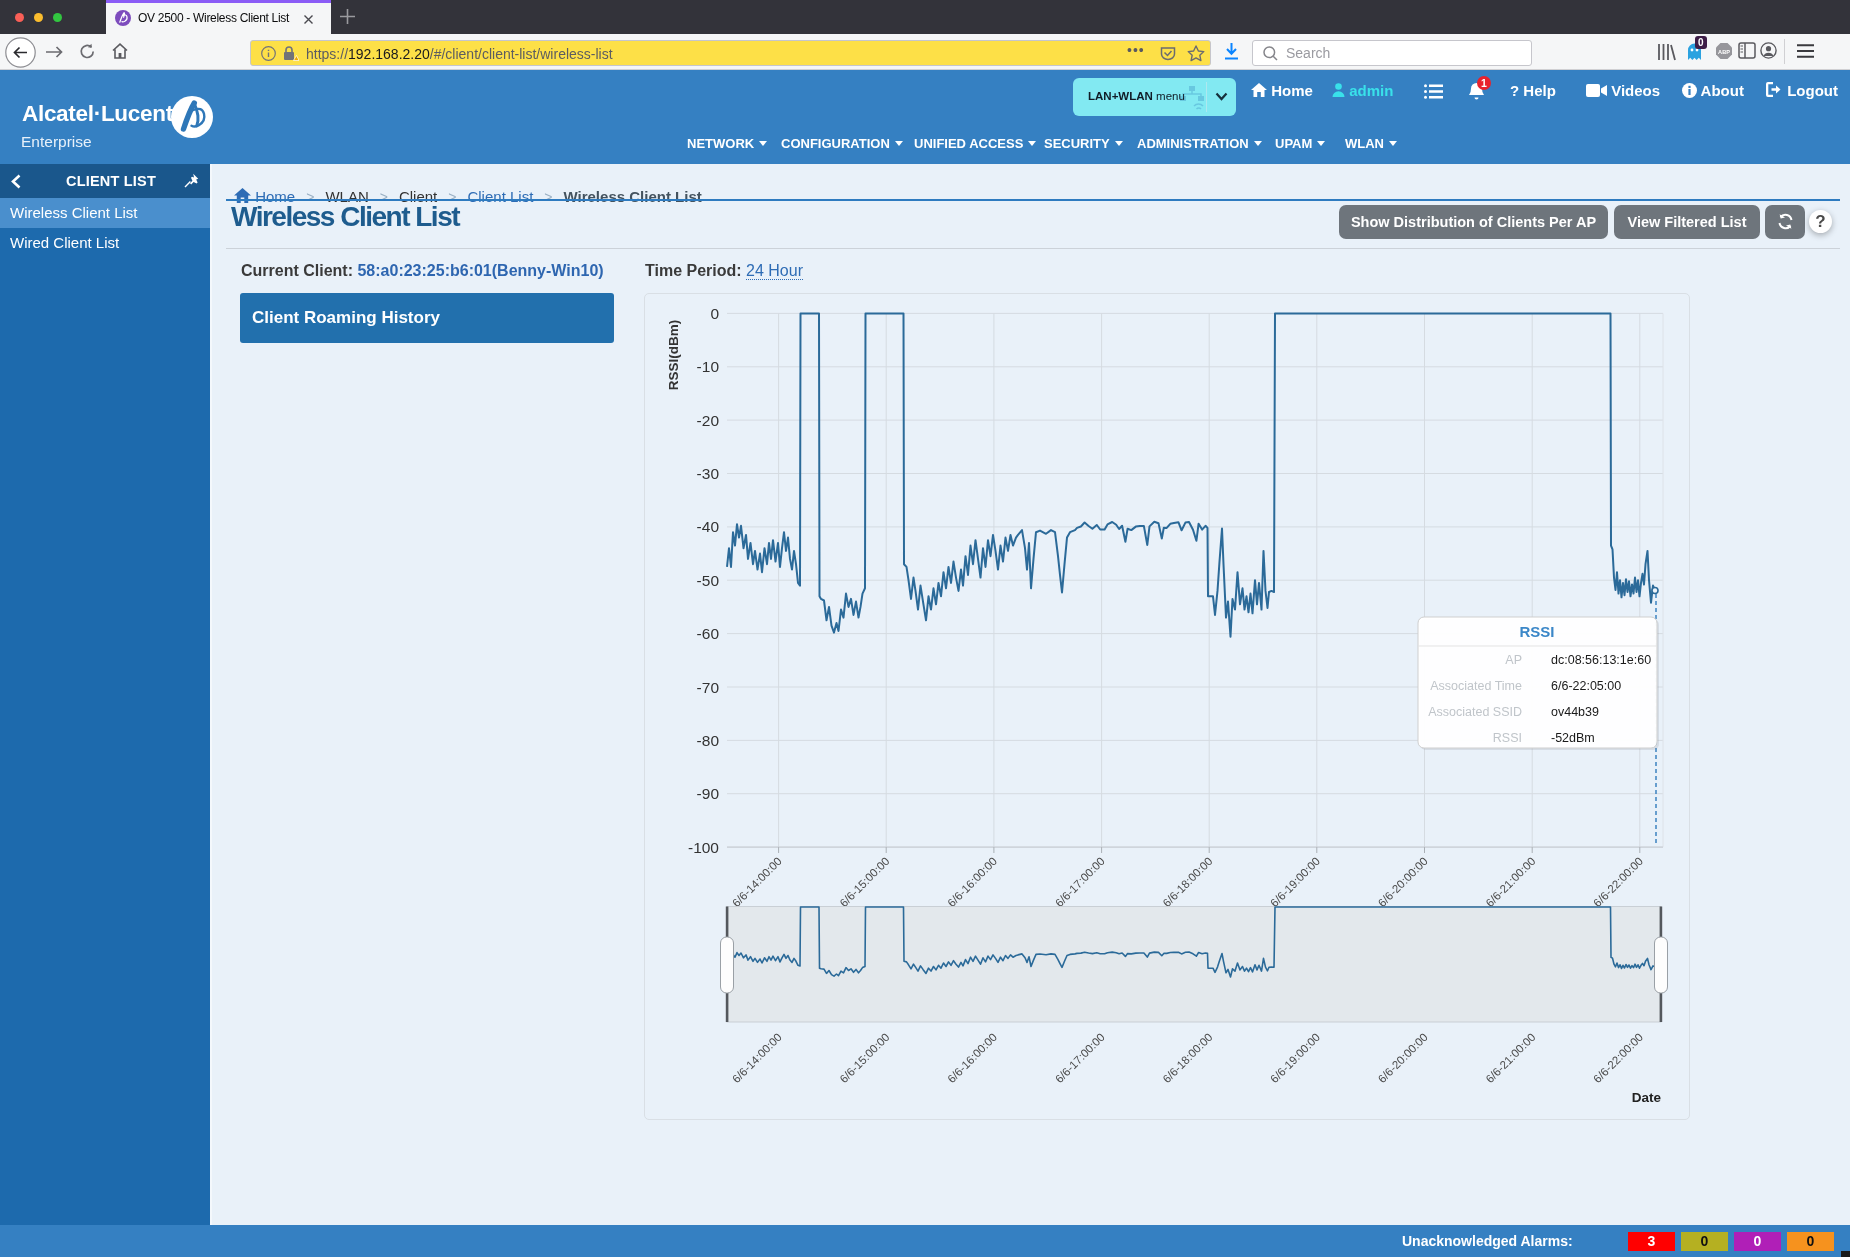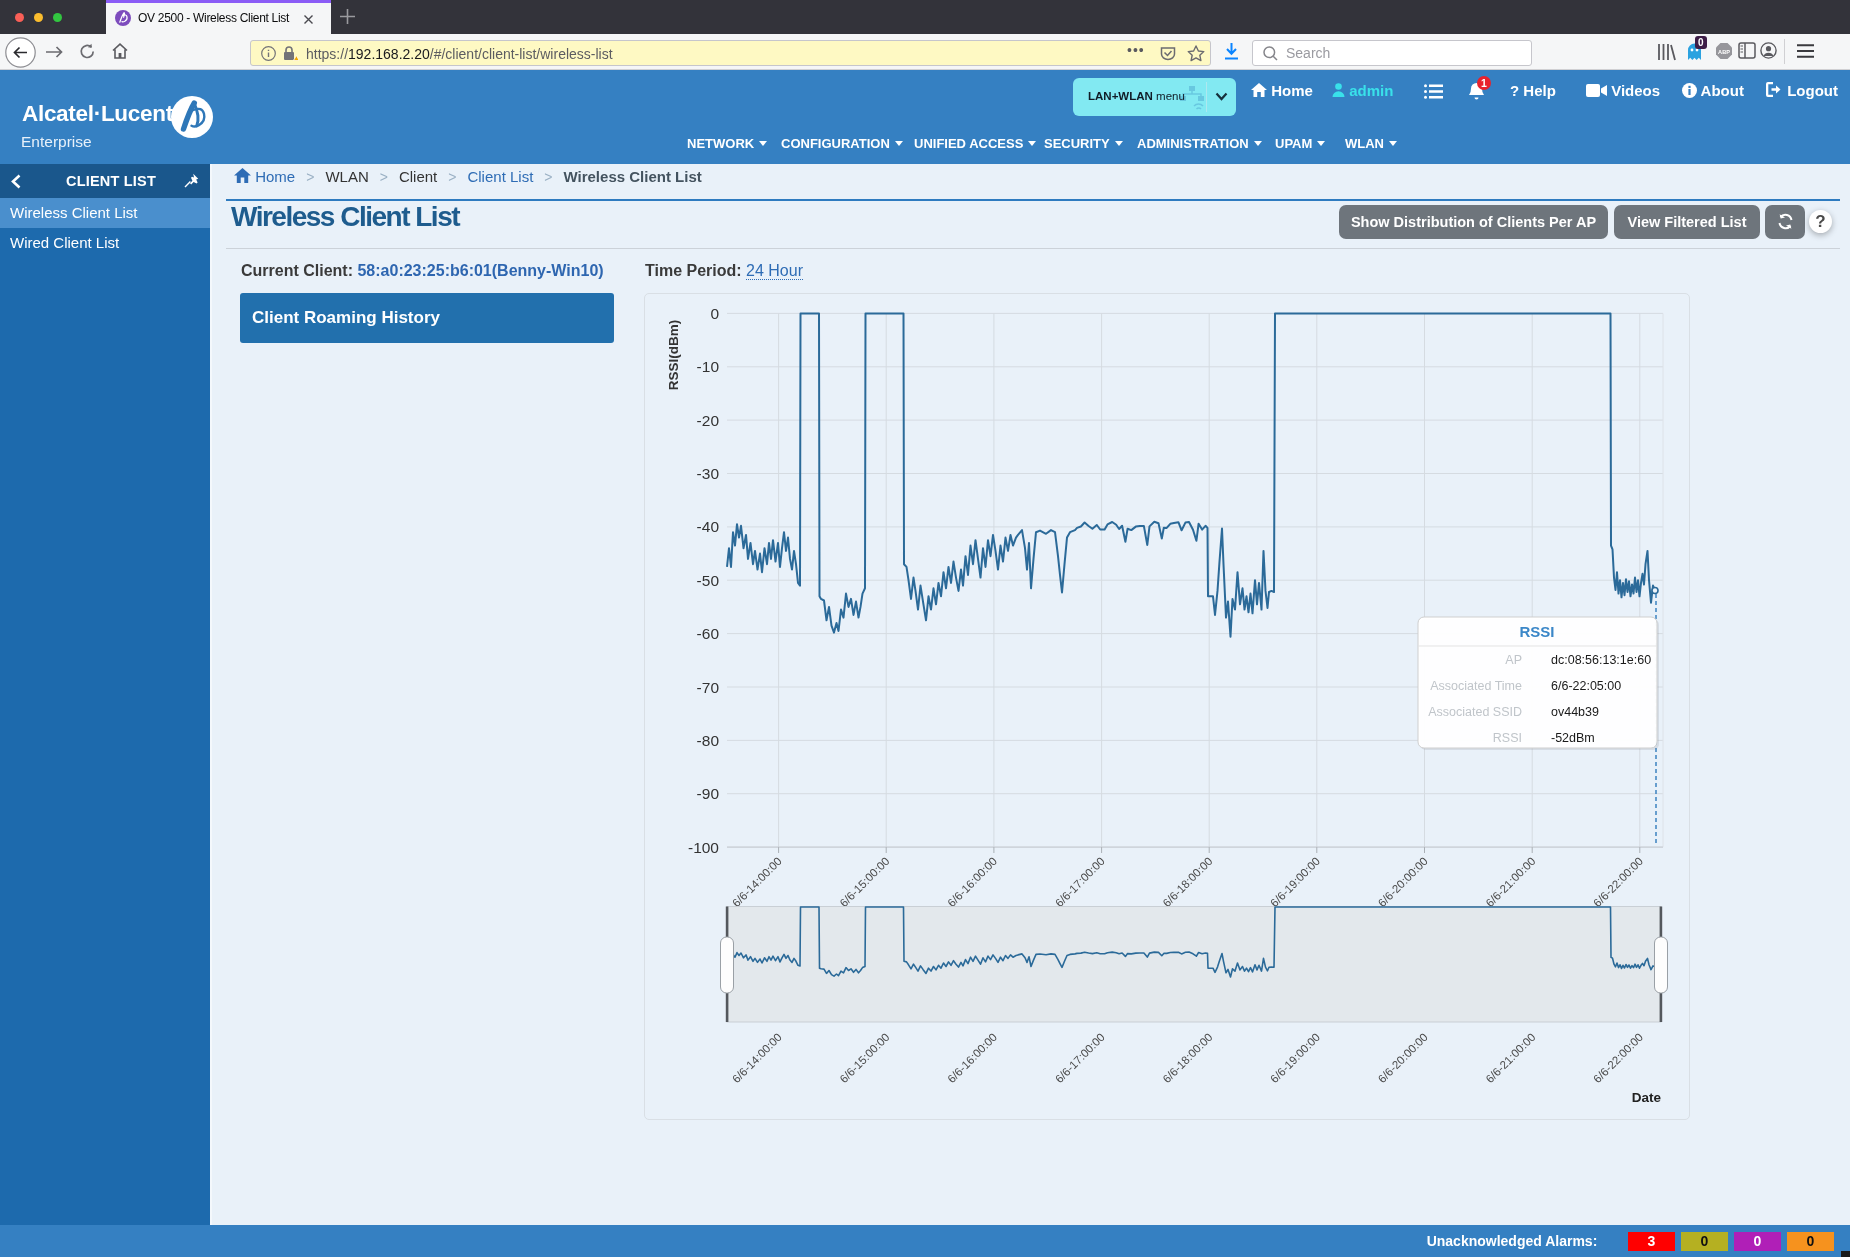--- a/index.html
+++ b/index.html
@@ -3,35 +3,35 @@
 <style>
 *{margin:0;padding:0;box-sizing:border-box}
 html,body{width:1850px;height:1257px;overflow:hidden;font-family:"Liberation Sans",sans-serif}
 .abs{position:absolute}
 
 #tabbar{position:absolute;left:0;top:0;width:1850px;height:34px;background:#33333a}
 .tl{position:absolute;top:13px;width:9px;height:9px;border-radius:50%}
 #tab{position:absolute;left:106px;top:0;width:225px;height:34px;background:#f5f6f7;border-top:3px solid #8b5cf6}
 #tabtitle{position:absolute;left:32px;top:8px;font-size:12px;color:#0c0c0d;white-space:nowrap;letter-spacing:-0.3px}
 #toolbar{position:absolute;left:0;top:34px;width:1850px;height:36px;background:#f5f6f7;border-bottom:1px solid #d0d0d3}
-#urlbar{position:absolute;left:250px;top:6px;width:961px;height:26px;background:#fef9c3;border:1px solid #c6c6cc;border-radius:3px}
+#urlbar{position:absolute;left:250px;top:6px;width:961px;height:26px;background:#fde047;border:1px solid #c6c6cc;border-radius:3px}
 #searchbar{position:absolute;left:1252px;top:6px;width:280px;height:26px;background:#fff;border:1px solid #c6c6cc;border-radius:3px}
 
 #hdr{position:absolute;left:0;top:70px;width:1850px;height:94px;background:#3580c2}
 #menuBtn{position:absolute;left:1073px;top:8px;width:163px;height:38px;background:#82e9f2;border-radius:6px;color:#16303c}
 .hitem{position:absolute;top:12px;color:#fff;font-size:15px;font-weight:700;white-space:nowrap}
 .nitem{position:absolute;top:66px;color:#fff;font-size:13px;font-weight:700;white-space:nowrap}
 .car{display:inline-block;width:0;height:0;border-left:4.5px solid transparent;border-right:4.5px solid transparent;border-top:5px solid #fff;vertical-align:middle;margin-left:5px;margin-bottom:2px}
 
 #side{position:absolute;left:0;top:164px;width:210px;height:1061px;background:#1d6aad}
 #sidehdr{position:absolute;left:0;top:0;width:210px;height:34px;background:#1a578c;color:#fff}
 .sitem{position:absolute;left:0;width:210px;height:30px;color:#fff;font-size:15px;line-height:30px;padding-left:10px}
 
 #content{position:absolute;left:210px;top:164px;width:1640px;height:1061px;background:#e9f1f9}
-#bread{position:absolute;left:24px;top:4px;font-size:15px;color:#333}
+#bread{position:absolute;left:24px;top:24px;font-size:15px;color:#333}
 #bread a{color:#2e6cb5;text-decoration:none}
 .sep{color:#9ab0c4;margin:0 11px;font-size:14px}
 #crumbline{position:absolute;left:16px;top:35px;width:1614px;height:0;border-top:2px solid #2e7bc0}
 #title{position:absolute;left:21px;top:37px;font-size:28px;font-weight:700;color:#1e5c8e;letter-spacing:-1.5px}
 #titleline{position:absolute;left:16px;top:84px;width:1614px;height:0;border-top:1px solid #ccd2d9}
 .gbtn{position:absolute;top:41px;height:34px;background:#6e757c;border-radius:7px;color:#fff;font-size:14.5px;font-weight:700;text-align:center}
 #curr{position:absolute;left:31px;top:98px;font-size:16px;font-weight:700;color:#3a3a3a}
 #curr b{color:#2e66b0}
 #tper{position:absolute;left:435px;top:98px;font-size:16px;font-weight:700;color:#3a3a3a}
 #tper a{color:#2e6cb5;font-weight:400;border-bottom:1.5px dotted #2e6cb5;text-decoration:none}
@@ -207,21 +207,21 @@
    <div class="abs" style="left:66px;top:9px;font-size:14.5px;font-weight:700;letter-spacing:.2px">CLIENT LIST</div>
    <svg class="abs" style="left:184px;top:9px" width="15" height="15" viewBox="0 0 15 15">
         <path d="M9.2 0.8 14.2 5.8 12.2 6.6 13.6 9.4 12.6 10.4 9.6 9 7.2 11.4 6 10.2 8.4 7.8 7 4.8 8 3.8 10 4.6 Z" fill="#fff"></path>
         <path d="M1 14 6.4 8.6" stroke="#fff" stroke-width="1.4"></path>
       </svg>
  </div>
  <div class="sitem" style="top:34px;background:#4a8fcd">Wireless Client List</div>
  <div class="sitem" style="top:64px">Wired Client List</div>
 </div>
 <div id="bbar">
- <div class="abs" style="left:1402px;top:8px;width:220px;text-align:center;color:#fff;font-size:14px;font-weight:700">Unacknowledged Alarms:</div>
+ <div class="abs" style="left:1402px;top:8px;width:220px;text-align:left;color:#fff;font-size:14px;font-weight:700">Unacknowledged Alarms:</div>
  <div class="badge" style="left:1628px;background:#f00;color:#fff">3</div>
  <div class="badge" style="left:1681px;background:#b5b021;color:#111">0</div>
  <div class="badge" style="left:1734px;background:#b01fb7;color:#fff">0</div>
  <div class="badge" style="left:1787px;background:#f6921e;color:#111">0</div>
  <div class="abs" style="left:1841px;top:26px;width:9px;height:6px;background:#1a1a1a"></div>
 </div>
 <div id="content">
  <div class="abs" style="left:0;top:0;width:2px;height:1061px;background:#f4f8fc"></div>
  <div id="bread">
    <svg width="17" height="15" viewBox="0 0 17 15" style="vertical-align:-1px">

